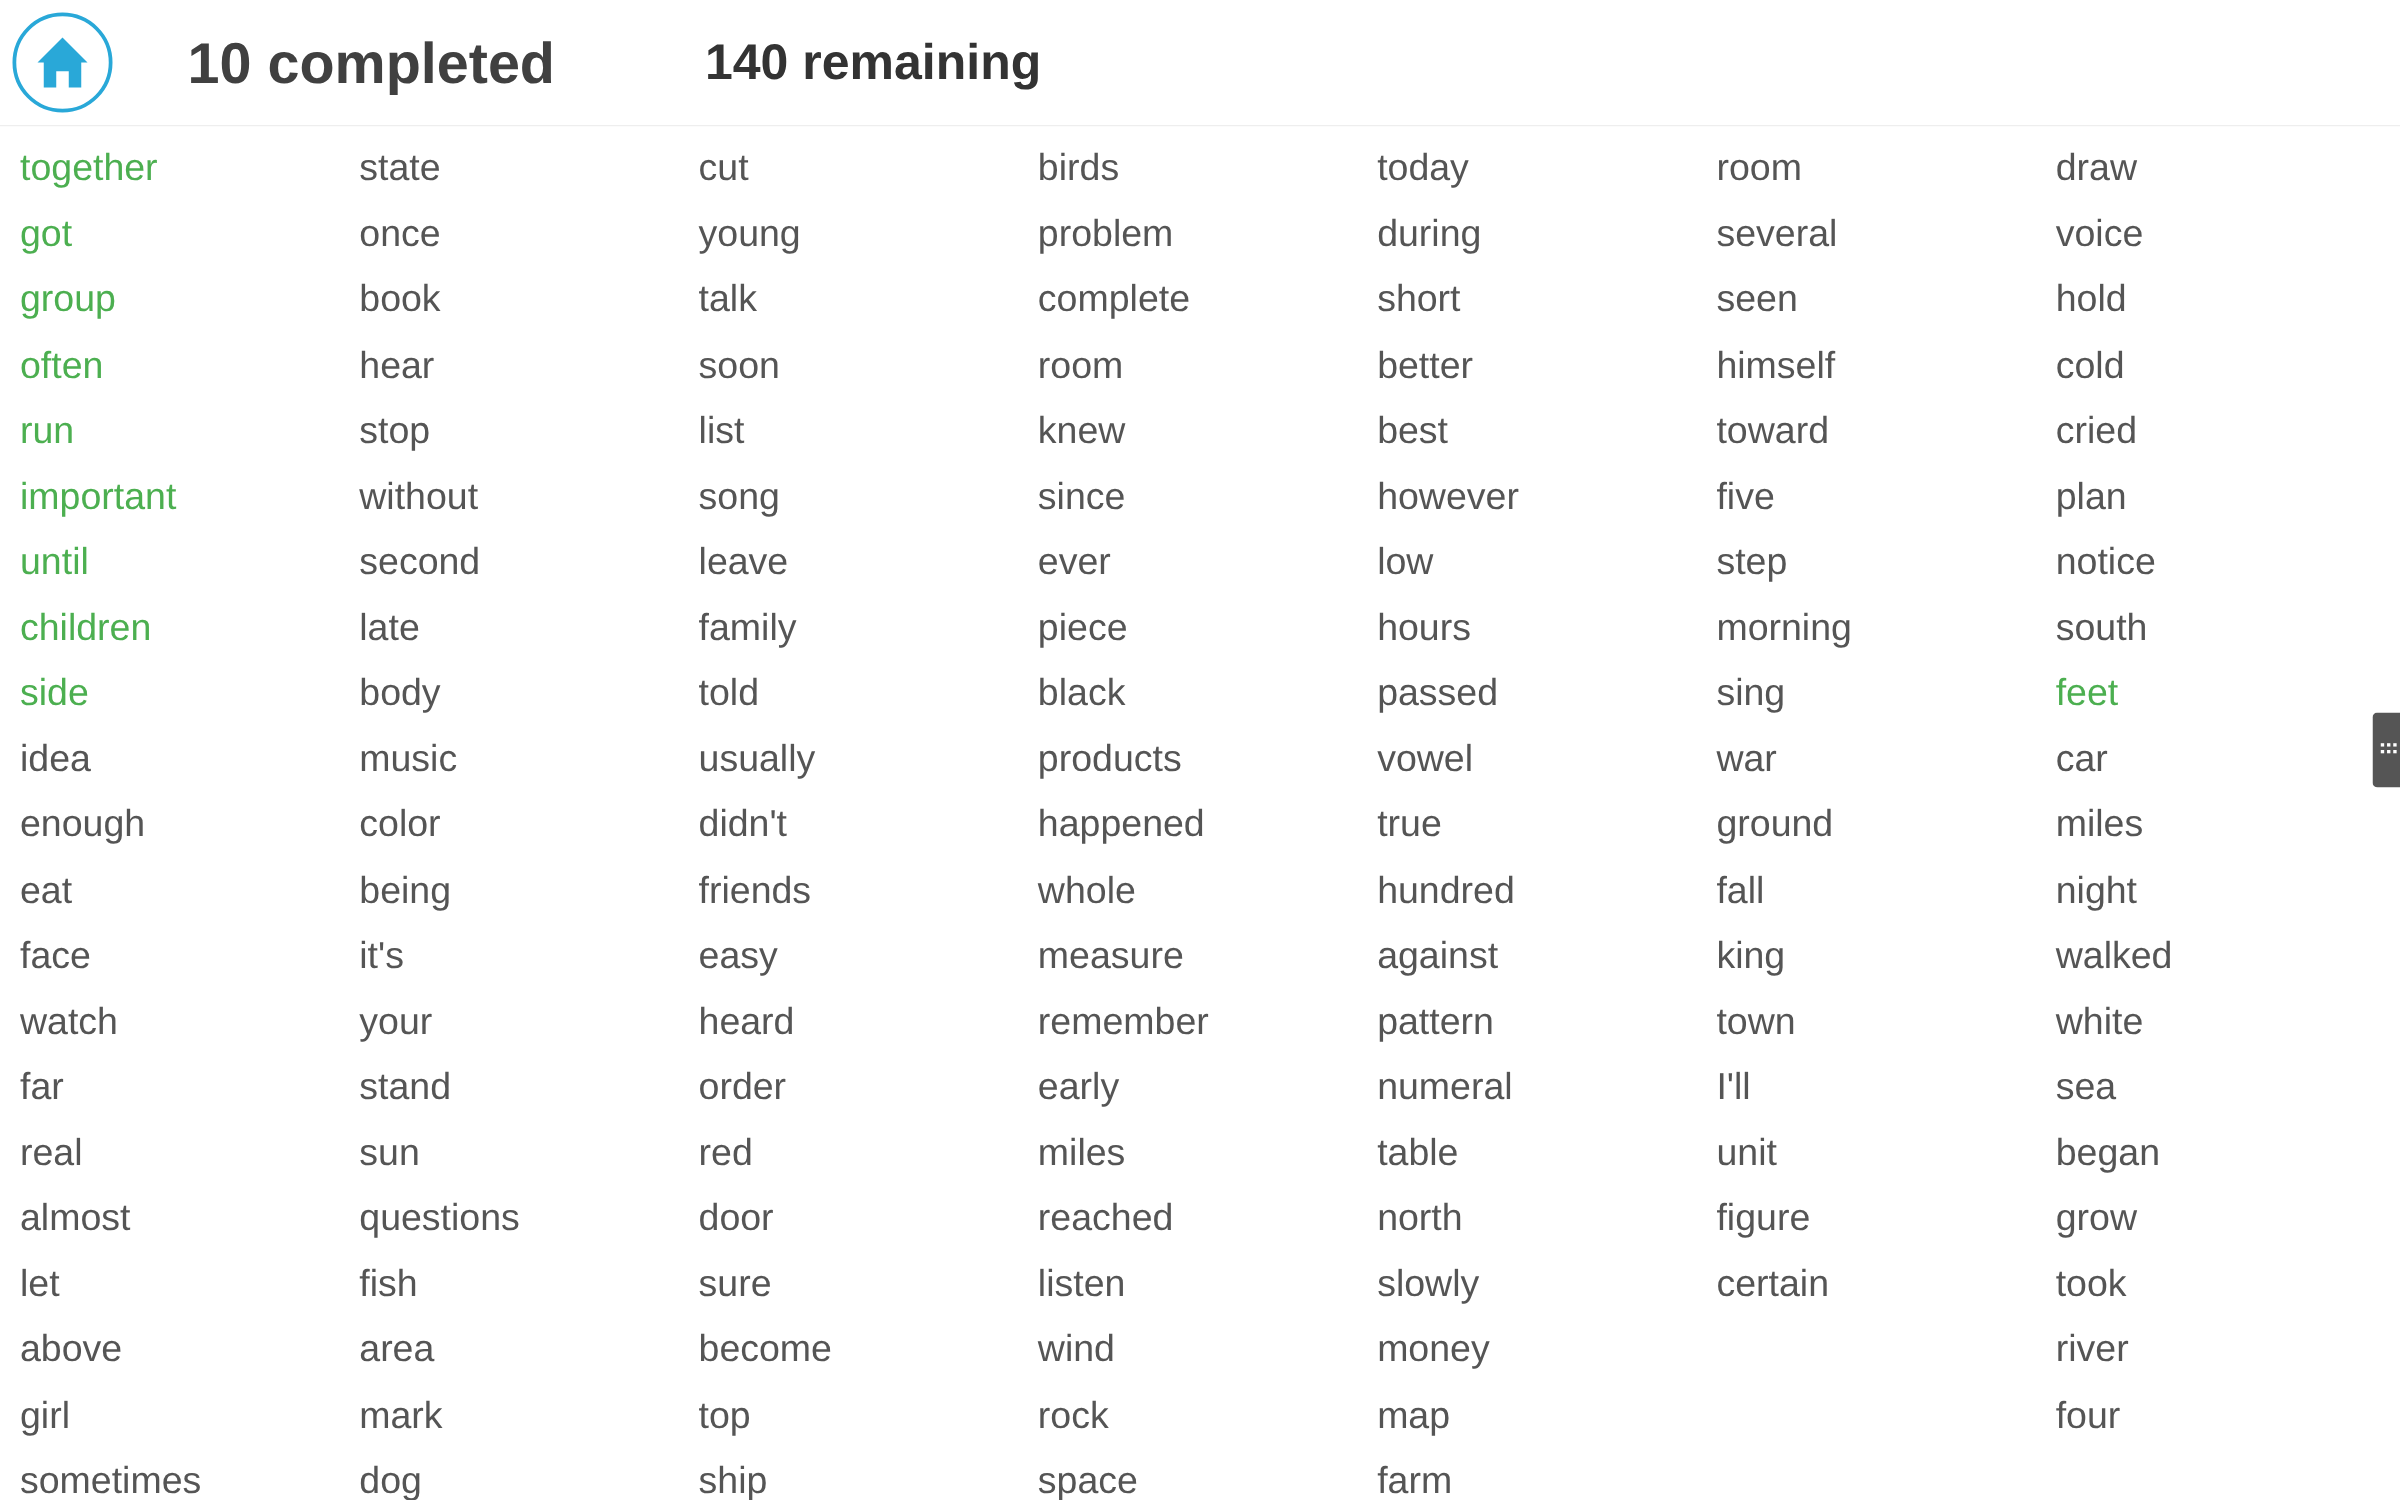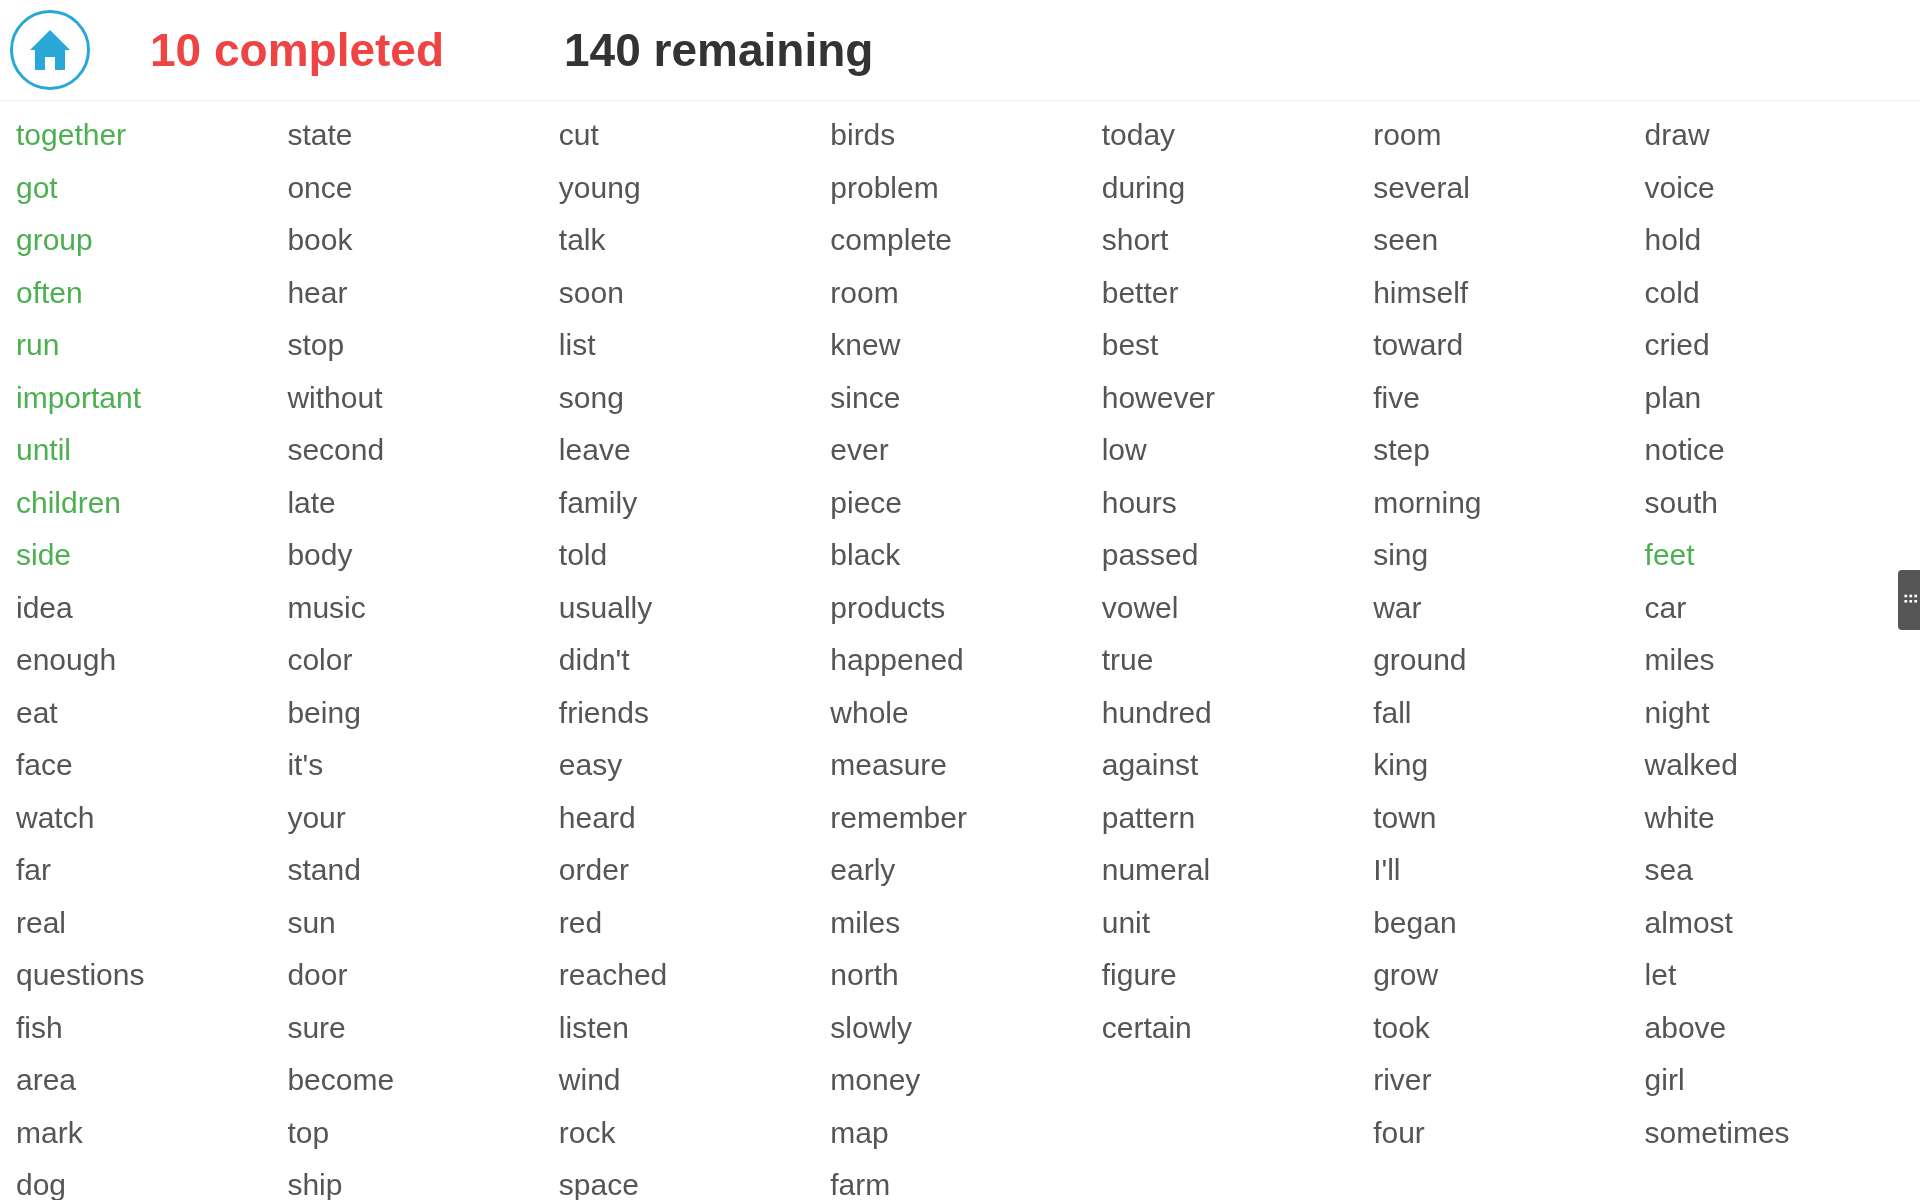--- a/index.html
+++ b/index.html
@@ -27,25 +27,25 @@
       cursor: pointer;
       flex-shrink: 0;
     }
     #home-icon-wrap svg {
       width: 50px;
       height: 50px;
     }
     #completed-label {
       font-size: 46px;
       font-weight: bold;
-      color: #ef4444;
+      color: #404040;
       margin-left: 60px;
     }
     #remaining-label {
-      font-size: 46px;
+      font-size: 40px;
       font-weight: bold;
       color: #333333;
       margin-left: 120px;
     }
     #word-grid {
       display: grid;
       grid-template-columns: repeat(7, 1fr);
       padding: 10px 10px 10px 10px;
       row-gap: 4px;
       column-gap: 0px;
@@ -200,20 +200,21 @@
     <div class="word normal">stand</div>
     <div class="word normal">order</div>
     <div class="word normal">early</div>
     <div class="word normal">numeral</div>
     <div class="word normal">I'll</div>
     <div class="word normal">sea</div>
     <div class="word normal">real</div>
     <div class="word normal">sun</div>
     <div class="word normal">red</div>
     <div class="word normal">miles</div>
+    <div class="word normal">table</div>
     <div class="word normal">unit</div>
     <div class="word normal">began</div>
     <div class="word normal">almost</div>
     <div class="word normal">questions</div>
     <div class="word normal">door</div>
     <div class="word normal">reached</div>
     <div class="word normal">north</div>
     <div class="word normal">figure</div>
     <div class="word normal">grow</div>
     <div class="word normal">let</div>

